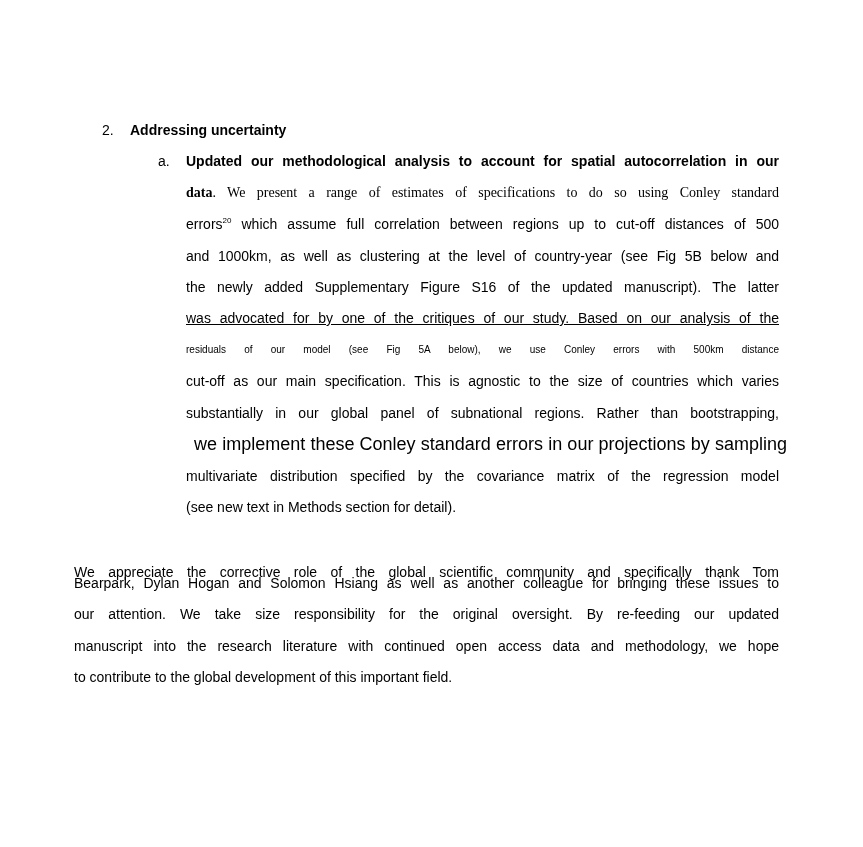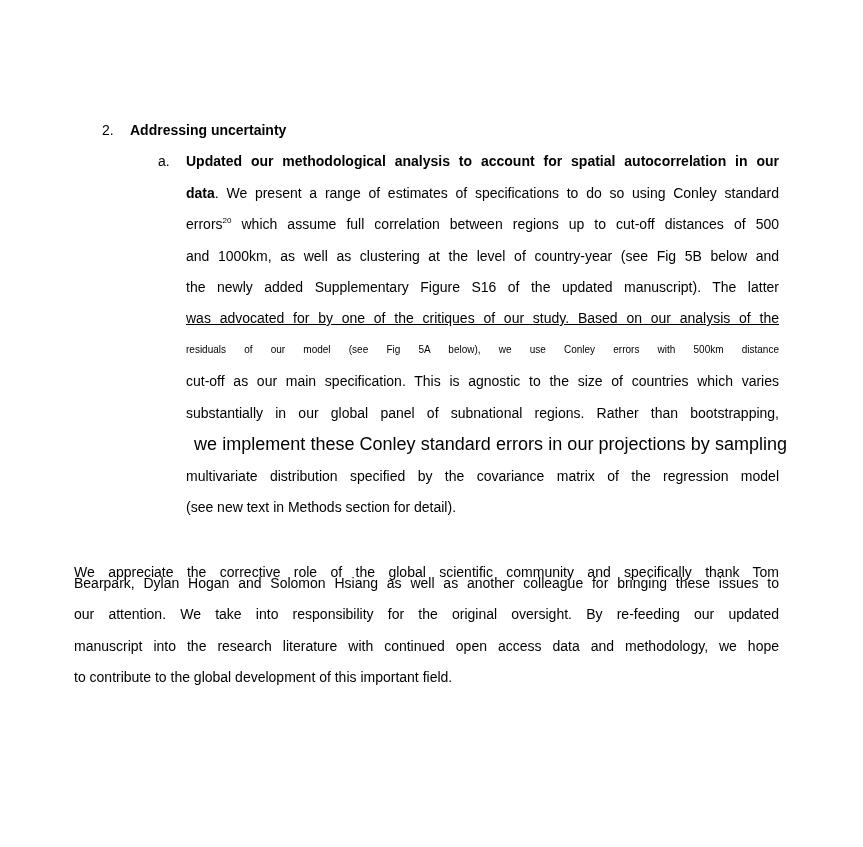--- a/index.html
+++ b/index.html
@@ -17,37 +17,37 @@
 
 <div>
 
   <span class="marker" style="left:102px; top:120px;">2.</span>
   <span class="marker bold" style="left:130px; top:120px;text-align:center;">Addressing uncertainty</span>
 
   <span class="marker" style="left:158px; top:151px;">a.</span>
 
   <div class="line just bold" style="left: 186px; top: 151px; width: 593px; white-space: normal; text-align-last: justify; font-size: 14px;">Updated our methodological analysis to account for spatial autocorrelation in our</div>
 
-  <div class="line just" style="left: 186px; top: 183px; width: 593px; white-space: normal; text-align-last: justify; font-size: 14px;">
+  <div class="line just" style="left: 186px; top: 183px; width: 593px; white-space: normal; text-align-last: justify; font-size: 14px; font-family: Liberation Serif, serif;">
     <span class="bold">data</span><span>. We present a range of estimates of specifications to do so using Conley standard</span>
   </div>
 
   <div class="line just" style="left: 186px; top: 214px; width: 593px; white-space: normal; text-align-last: justify; font-size: 14px;">
     <span>errors</span><sup>20</sup><span> which assume full correlation between regions up to cut-off distances of 500</span>
   </div>
 
   <div class="line just" style="left: 186px; top: 246px; width: 593px; white-space: normal; text-align-last: justify; font-size: 14px;">and 1000km, as well as clustering at the level of country-year (see Fig 5B below and</div>
   <div class="line just" style="left: 186px; top: 277px; width: 593px; white-space: normal; text-align-last: justify; font-size: 14px;">the newly added Supplementary Figure S16 of the updated manuscript). The latter</div>
   <div class="line just" style="left: 186px; top: 308px; width: 593px; white-space: normal; text-align-last: justify; font-size: 14px; text-decoration: underline;">was advocated for by one of the critiques of our study. Based on our analysis of the</div>
   <div class="line just" style="left: 186px; top: 340px; width: 593px; white-space: normal; text-align-last: justify; font-size: 10px;">residuals of our model (see Fig 5A below), we use Conley errors with 500km distance</div>
   <div class="line just" style="left: 186px; top: 371px; width: 593px; white-space: normal; text-align-last: justify; font-size: 14px;">cut-off as our main specification. This is agnostic to the size of countries which varies</div>
   <div class="line just" style="left: 186px; top: 403px; width: 593px; white-space: normal; text-align-last: justify; font-size: 14px;">substantially in our global panel of subnational regions. Rather than bootstrapping,</div>
   <div class="line just" style="left: 186px; top: 434px; width: 593px; white-space: normal; text-align-last: justify; font-size: 18px; margin-left: 8px;">we implement these Conley standard errors in our projections by sampling from the</div>
   <div class="line just" style="left: 186px; top: 466px; width: 593px; white-space: normal; text-align-last: justify; font-size: 14px;">multivariate distribution specified by the covariance matrix of the regression model</div>
   <div class="line" style="left: 186px; top: 497px; font-size: 14px; text-align: center;">(see new text in Methods section for detail).</div>
 
   <div class="line just" style="left: 74px; top: 541px; width: 705px; white-space: normal; text-align-last: justify; font-size: 14px; margin-top: 21px;">We appreciate the corrective role of the global scientific community and specifically thank Tom</div>
   <div class="line just" style="left: 74px; top: 573px; width: 705px; white-space: normal; text-align-last: justify; font-size: 14px;">Bearpark, Dylan Hogan and Solomon Hsiang as well as another colleague for bringing these issues to</div>
-  <div class="line just" style="left: 74px; top: 604px; width: 705px; white-space: normal; text-align-last: justify; font-size: 14px;">our attention. We take into responsibility for the original oversight. By re-feeding our updated</div>
+  <div class="line just" style="left: 74px; top: 604px; width: 705px; white-space: normal; text-align-last: justify; font-size: 14px;">our attention. We take size responsibility for the original oversight. By re-feeding our updated</div>
   <div class="line just" style="left: 74px; top: 636px; width: 705px; white-space: normal; text-align-last: justify; font-size: 14px;">manuscript into the research literature with continued open access data and methodology, we hope</div>
   <div class="line" style="left: 74px; top: 667px; font-size: 14px;">to contribute to the global development of this important field.</div>
 
 </div>
 
 </body></html>

